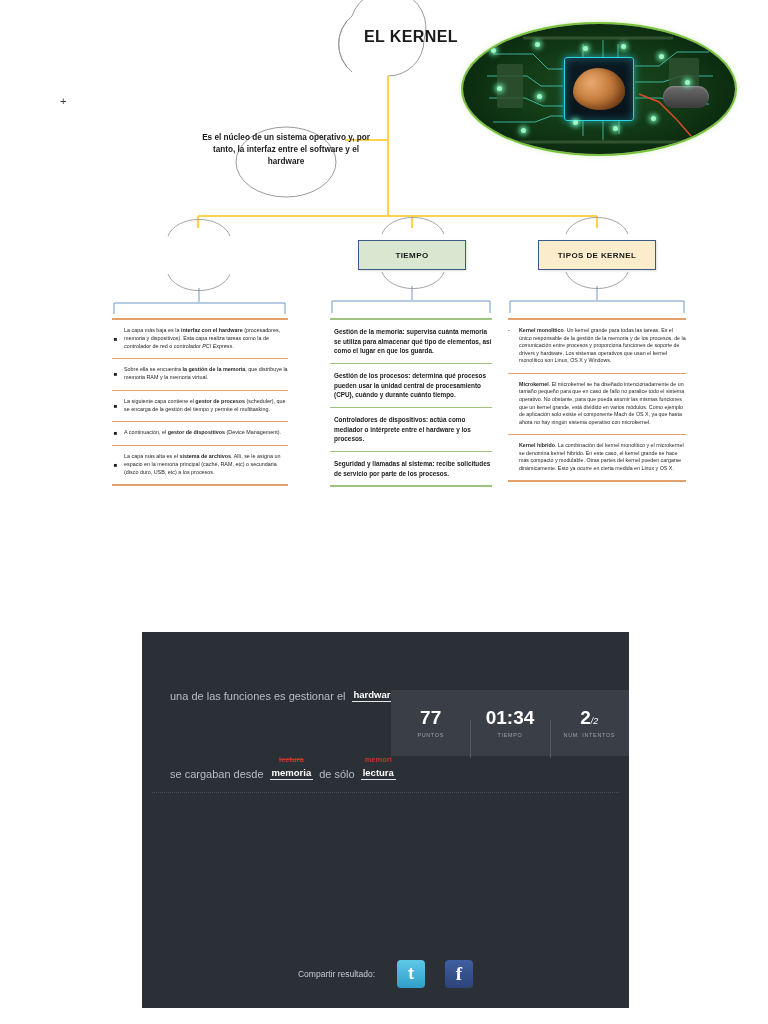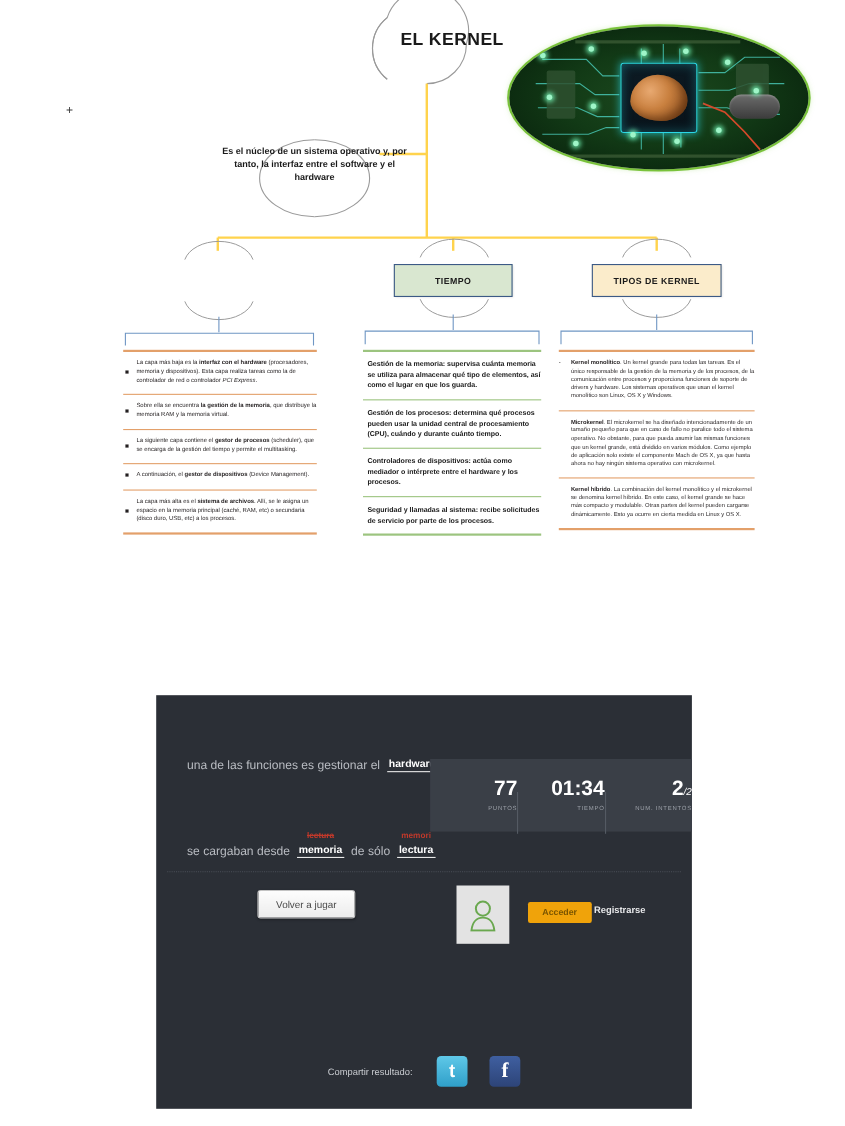--- a/index.html
+++ b/index.html
@@ -303,21 +303,21 @@
     position: absolute;
     left: 249px; top: 58px;
     width: 238px;
     height: 66px;
     background: #3a3f47;
     display: flex;
     align-items: center;
   }
   .stat {
     flex: 1 1 0;
-    text-align: right;
+    text-align: center;
     position: relative;
   }
   .stat + .stat::before {
     content: "";
     position: absolute;
     left: 0; top: 12px;
     height: 38px;
     width: 1px;
     background: #545a63;
   }
@@ -538,33 +538,20 @@
         <span>de sólo</span>
         <span class="ans">
           <span class="corr">memori</span>
           <span>lectura</span>
         </span>
       </div>
     </div>
 
     <div class="dotted-sep"></div>
 
-    <div class="controls">
-      <div class="btn-replay">Volver a jugar</div>
-
-      <div class="avatar-box">
-        <svg width="26" height="30" viewBox="0 0 26 30">
-          <circle cx="13" cy="9" r="6.4" fill="none" stroke="#6aa84f" stroke-width="1.8"></circle>
-          <path d="M2.6 29 C3.4 20.6 8 17.2 13 17.2 C18 17.2 22.6 20.6 23.4 29 Z" fill="none" stroke="#6aa84f" stroke-width="1.8"></path>
-        </svg>
-      </div>
-
-      <div class="btn-acceder">Acceder</div>
-      <div class="link-registrarse">Registrarse</div>
-    </div>
 
     <div class="stats">
       <div class="stat">
         <div class="val"><span>77</span><span class="sub"></span></div>
         <div class="lbl">PUNTOS</div>
       </div>
       <div class="stat">
         <div class="val"><span>01:34</span><span class="sub"></span></div>
         <div class="lbl">TIEMPO</div>
       </div>

